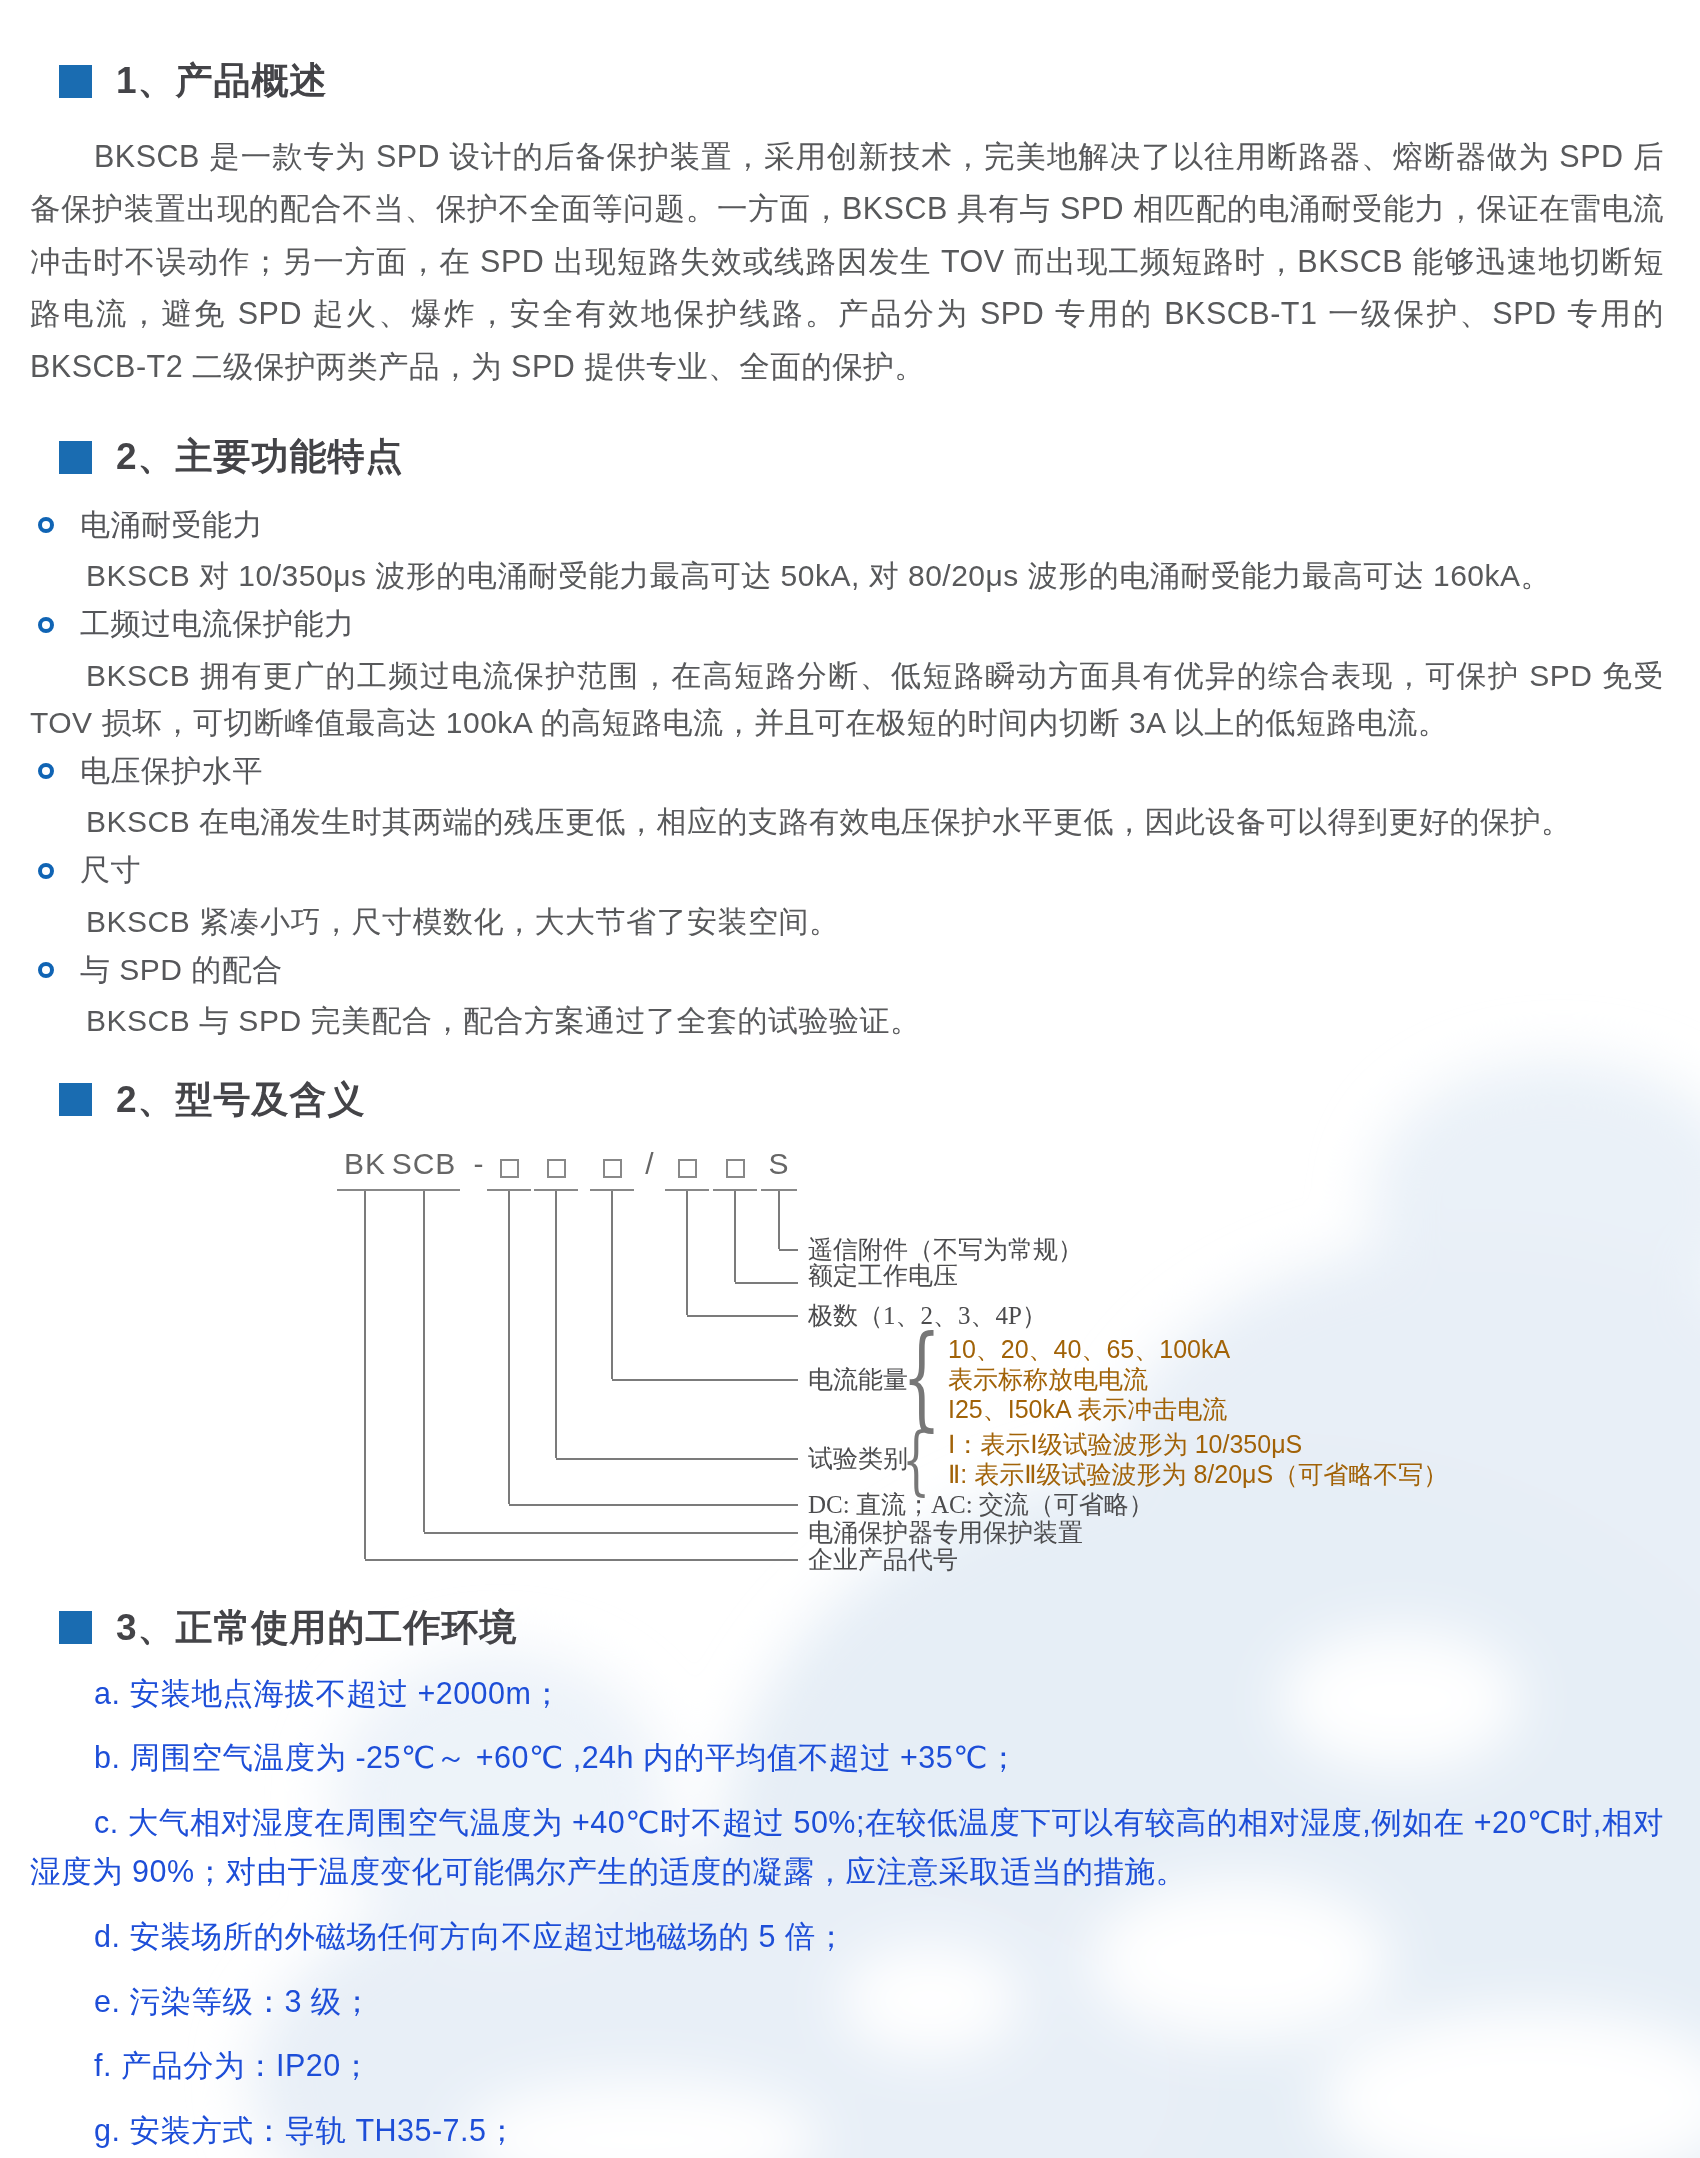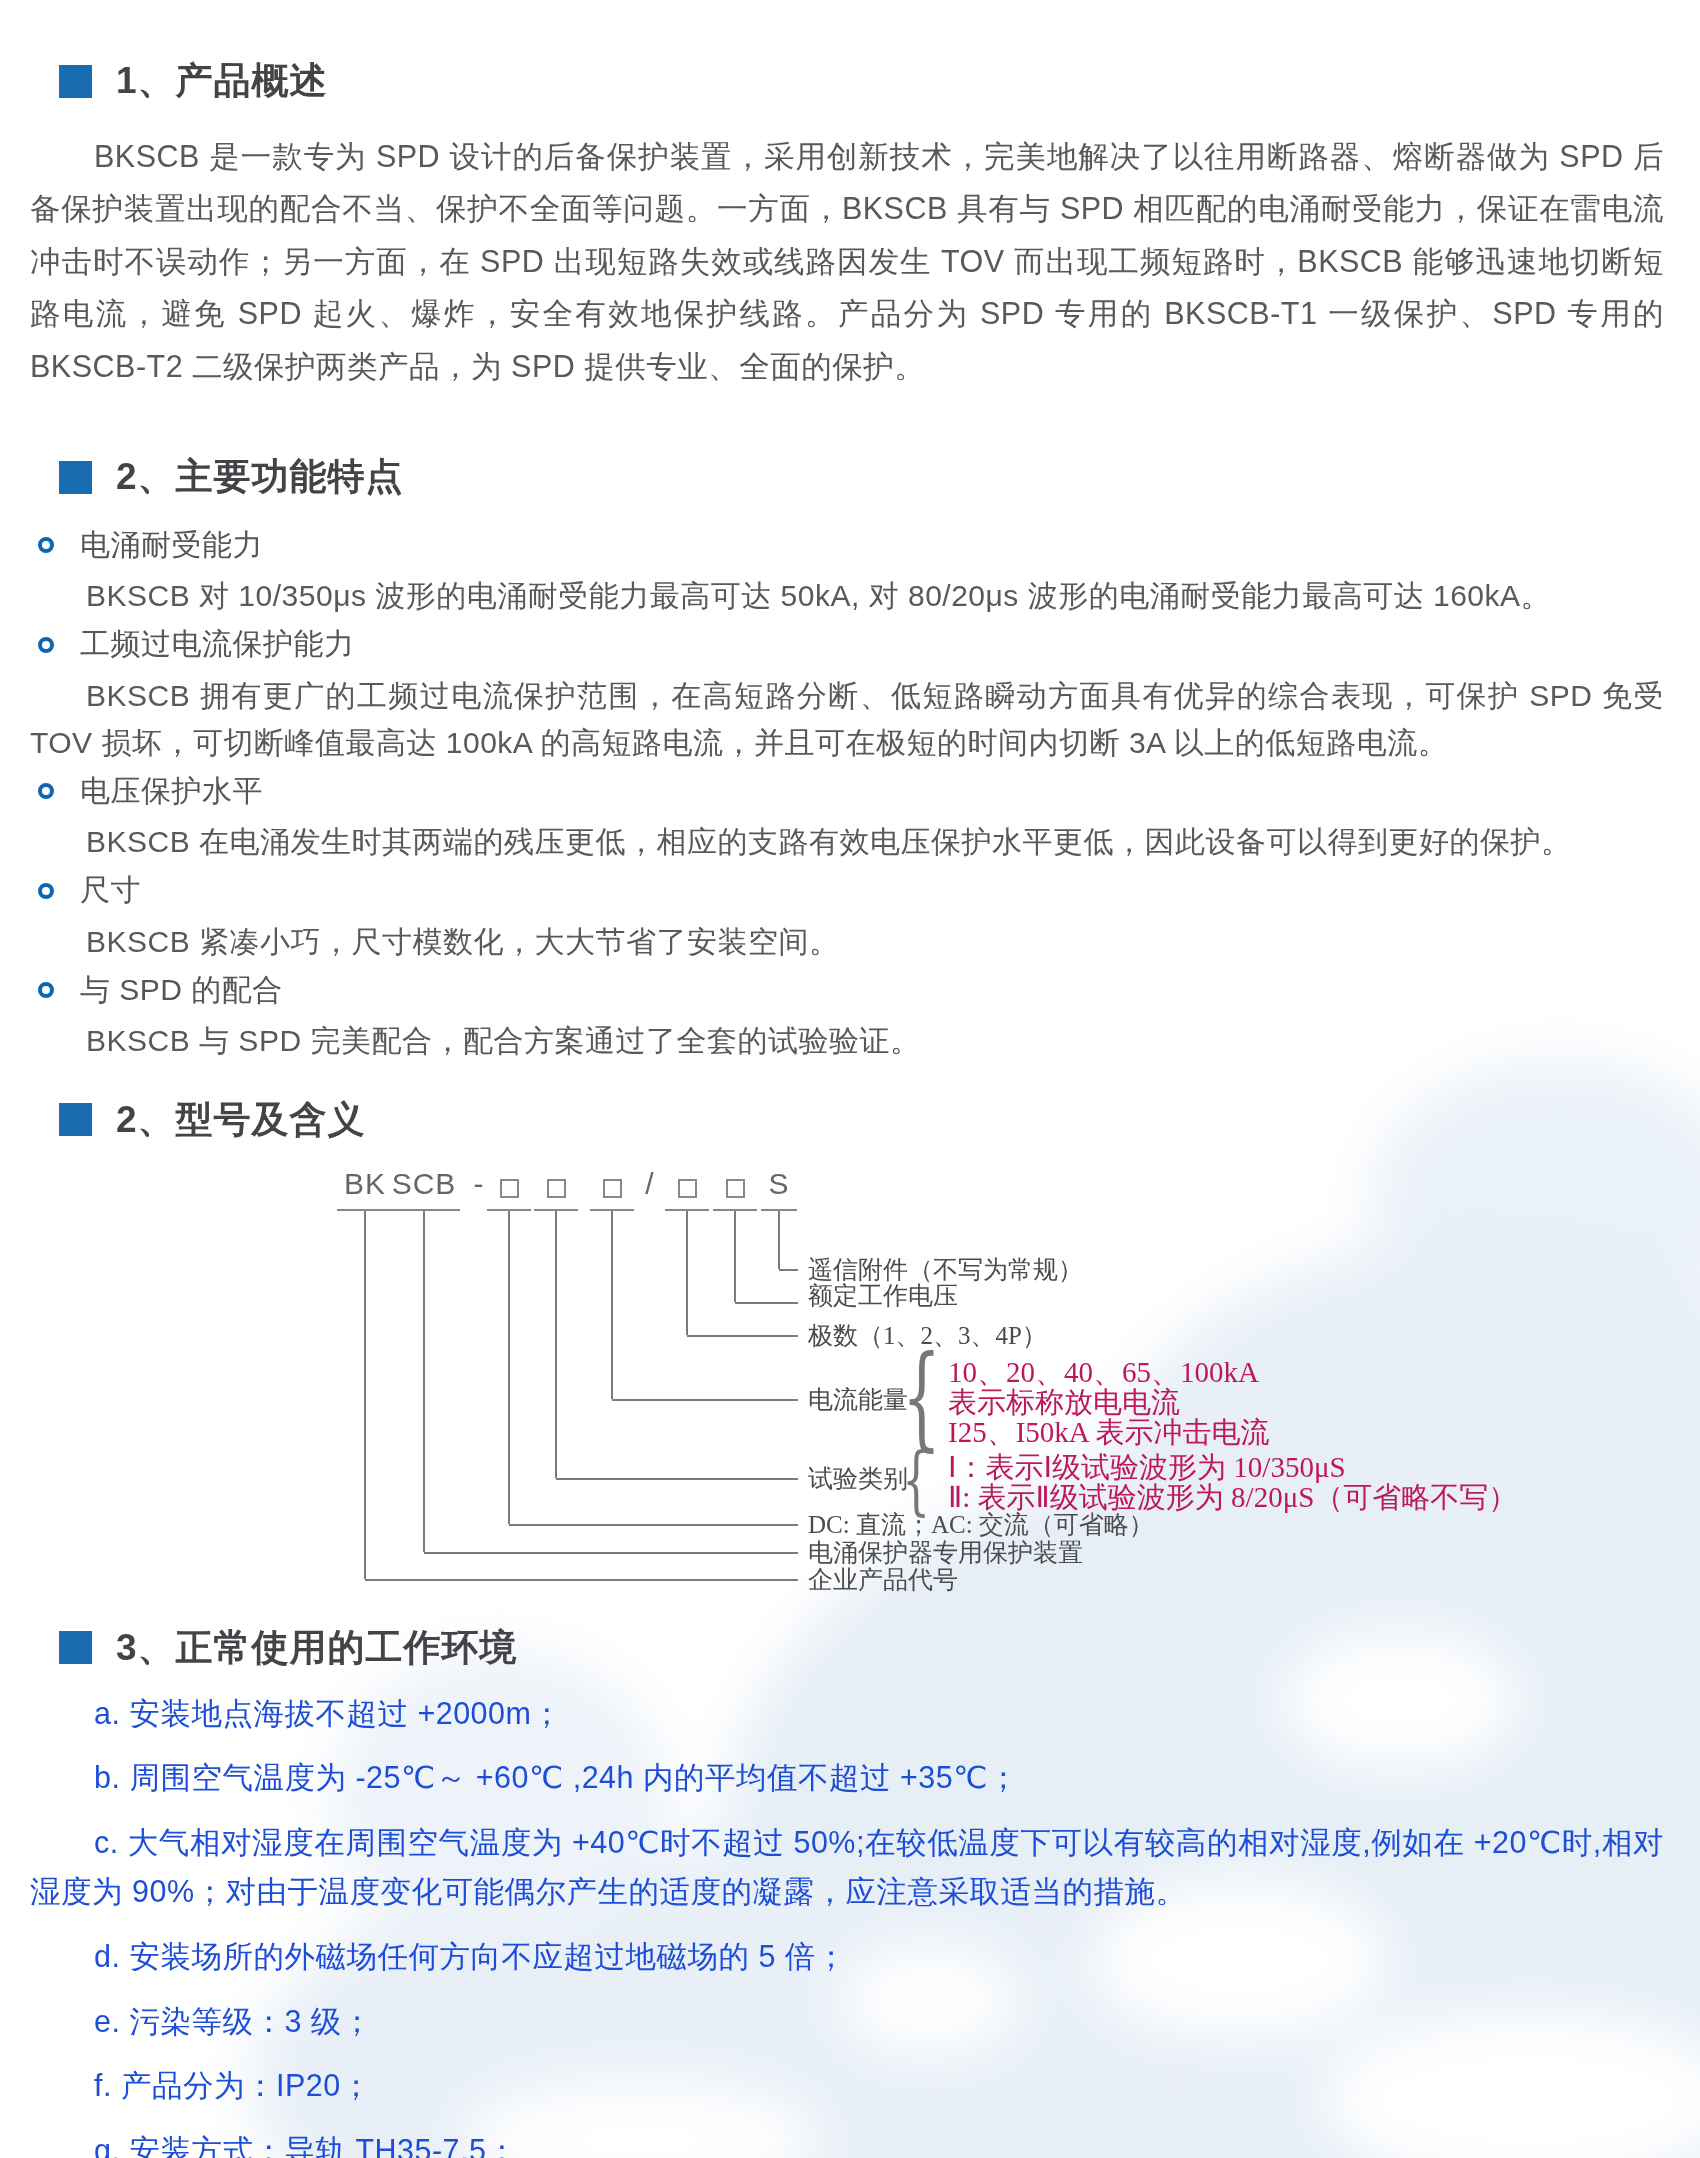--- a/index.html
+++ b/index.html
@@ -37,33 +37,33 @@
   .diagram { position:relative; margin:14px 0 0 212px; width:1240px; height:446px;
              color:#666; }
   .tok { position:absolute; top:8px; height:44px; border-bottom:2px solid #888;
          text-align:center; font-size:30px; color:#666; letter-spacing:1px; }
   .tok.noline { border-bottom:none; }
   .dbox { display:inline-block; width:19px; height:19px; border:2px solid #888; margin-top:12px; }
   .vline { position:absolute; width:2px; background:#7b7b7b; top:52px; }
   .hline { position:absolute; height:2px; background:#7b7b7b; }
   .dlabel { position:absolute; left:566px; font-size:25px; color:#4c4c4e;
             font-family:"Liberation Serif","DejaVu Serif",serif; white-space:nowrap; }
-  .ditem  { position:absolute; left:706px; font-size:29px; color:#be185d;
-            font-family:Liberation Serif, serif; white-space:nowrap; }
+  .ditem  { position:absolute; left:706px; font-size:25px; color:#a16207;
+            font-family:Liberation Sans, sans-serif; white-space:nowrap; }
   .brace { position:absolute; left:660px; color:#777; line-height:1;
            font-family:"DejaVu Serif",serif; transform-origin:left center; }
   .brace.b1 { top:182px; font-size:112px; transform:scale(0.55,1.0); }
   .brace.b2 { top:284px; font-size:74px;  transform:scale(0.6,1.0); }
 
   
   .env-item {
     margin-top:16px; font-size:30.5px; color:#1d4ed8; line-height:1.6;
     text-align:justify; text-indent:64px; letter-spacing:0.5px;
   }
-  .mt-big { margin-top:60px; }
+  .mt-big { margin-top:40px; }
   .mt-med { margin-top:30px; }
 </style>
 </head>
 <body>
 
 <div class="page">
 
   <svg class="watermark" viewBox="0 0 1700 2158" xmlns="http://www.w3.org/2000/svg">
     <defs>
         <filter id="soft" x="-30%" y="-30%" width="160%" height="160%">

